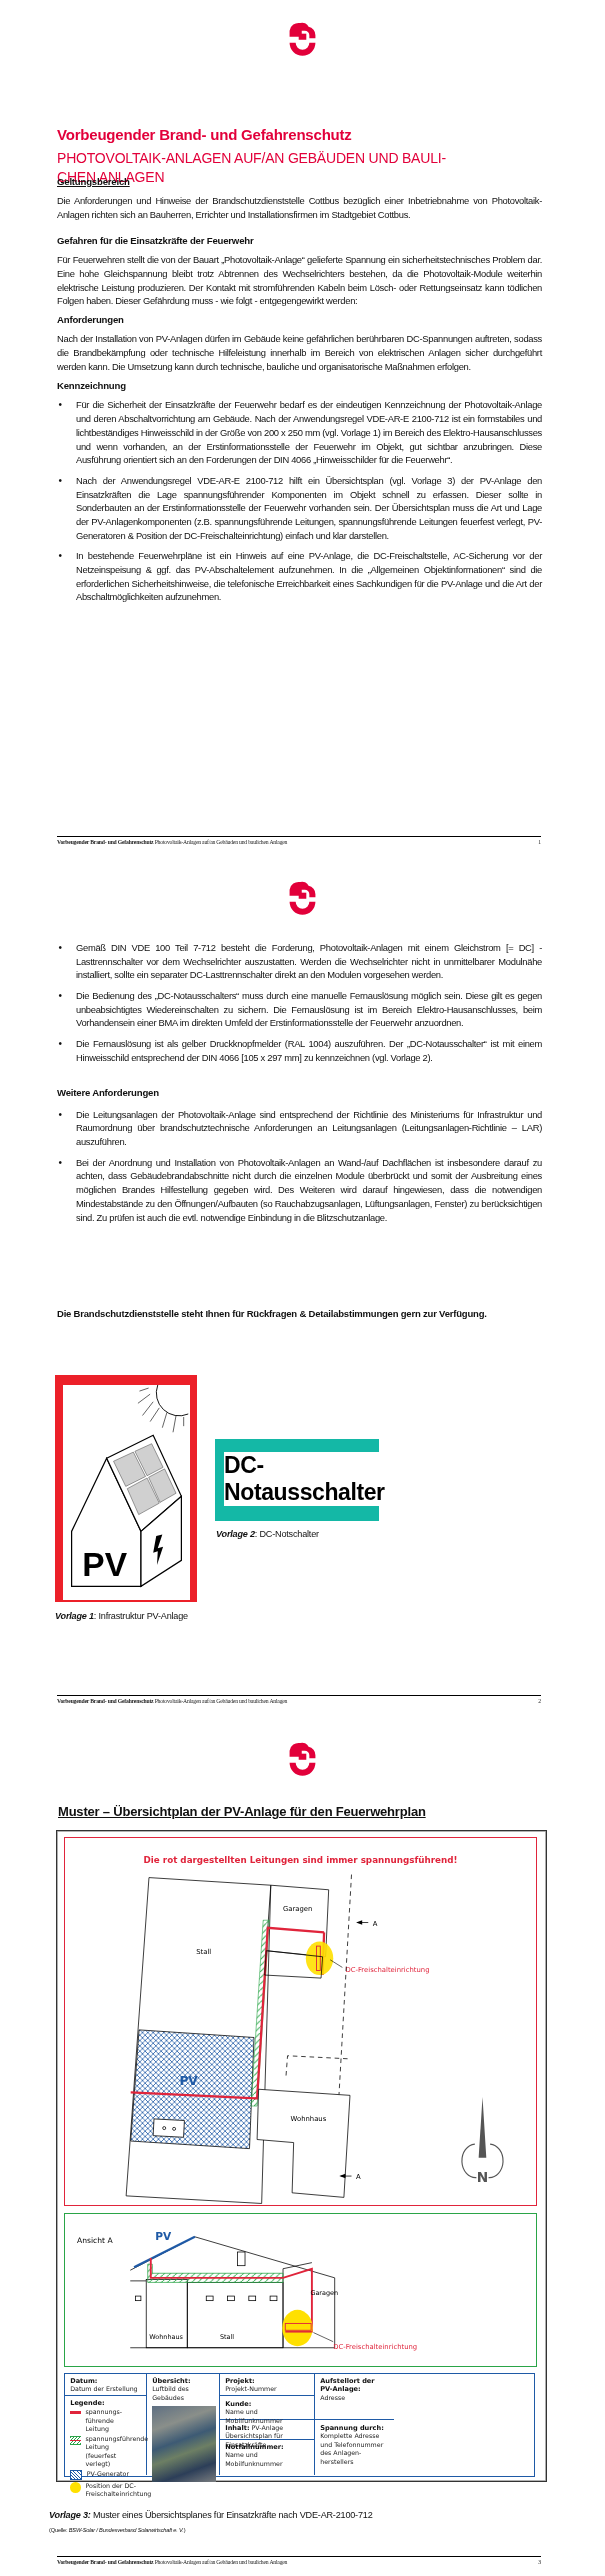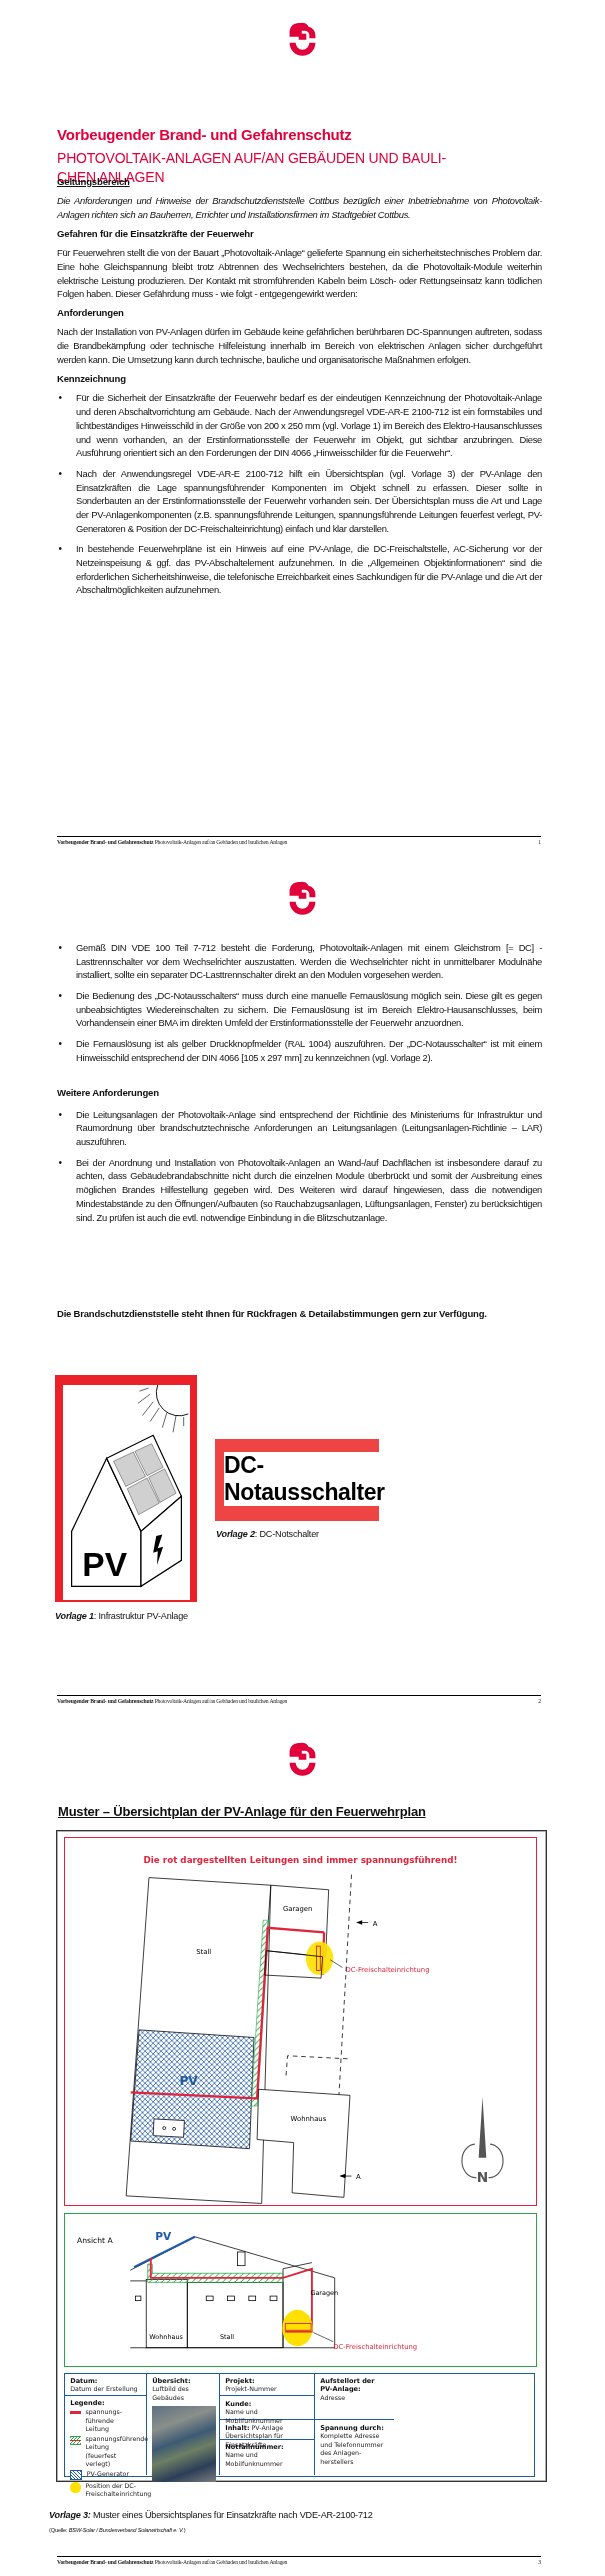--- a/index.html
+++ b/index.html
@@ -15,21 +15,21 @@
   ul.bul { margin:0; padding:0; list-style:none; }
   ul.bul li { position:relative; padding-left:19px; margin-bottom:6.9px; }
   ul.bul li::before { content:"•"; position:absolute; left:1.5px; top:0; font-size:10px; }
   .footer { position:absolute; left:57px; width:484px; border-top:1.1px solid #000; padding-top:1.5px; font-family:"Liberation Serif", serif; font-size:5.7px; color:#222; letter-spacing:-0.2px; }
   .footer .pg { position:absolute; right:0; top:2.3px; }
   .caption { font-size:9.1px; letter-spacing:-0.2px; }
   .caption b { font-style:italic; }
   
   .sign1 { position:absolute; left:55px; top:1375px; width:142px; height:227px; background:#ec2029; }
   .sign1 .inner { position:absolute; left:7.6px; top:10px; width:127px; height:215px; background:#fff; }
-  .sign2 { position:absolute; left:215px; top:1439px; width:164px; height:82px; background:#ef4444; }
+  .sign2 { position:absolute; left:215px; top:1439px; width:164px; height:82px; background:#14b8a6; }
   .sign2 .inner { position:absolute; left:9.1px; top:13px; width:181px; height:54px; background:#fff; display:flex; align-items:center; justify-content:center; font-weight:bold; font-size:23px; letter-spacing:-0.4px; color:#000; }
   
   .plan { position:absolute; left:56px; top:1830px; width:489px; height:650px; border:1.5px solid #333; box-shadow: inset 0 0 0 0.8px #999; }
   .plan-red { position:absolute; left:6.9px; top:6.1px; width:471px; height:367px; border:1.5px solid #e0243b; }
   .plan-green { position:absolute; left:6.9px; top:382px; width:471px; height:152px; border:1.5px solid #2aa548; }
   .plan-table { position:absolute; left:6.9px; top:542px; width:471px; height:104px; border:1.5px solid #1f5aa6; box-sizing:border-box; }
   .pt { font-family:"DejaVu Sans", sans-serif; font-size:6.3px; color:#222; line-height:8.4px; }
   .pt b { font-size:6.6px; color:#111; }
   .cell { position:absolute; box-sizing:border-box; padding:3px 5.3px; }
   .vline { position:absolute; width:1.1px; background:#1f5aa6; }
@@ -45,21 +45,21 @@
 </svg>
 
 <div class="abs h1 red" style="left:57px; top:126px;">Vorbeugender Brand- und Gefahrenschutz</div>
 <div class="abs h2 red" style="left:57px; top:149px; width:488px;">
   <div>PHOTOVOLTAIK-ANLAGEN AUF/AN GEBÄUDEN UND BAULI-</div>
   <div>CHEN ANLAGEN</div>
 </div>
 
 <div class="abs txt" style="left:57px; top:175px; width:485px;">
   <div class="sh ul" style="margin-bottom:5.3px;">Geltungsbereich</div>
-  <div style="margin-bottom:6px;font-style:italic;">Die Anforderungen und Hinweise der Brandschutzdienststelle Cottbus bezüglich einer Inbetriebnahme von Photovoltaik-Anlagen richten sich an Bauherren, Errichter und Installationsfirmen im Stadtgebiet Cottbus.</div>
+  <div style="margin-bottom:13px;">Die Anforderungen und Hinweise der Brandschutzdienststelle Cottbus bezüglich einer Inbetriebnahme von Photovoltaik-Anlagen richten sich an Bauherren, Errichter und Installationsfirmen im Stadtgebiet Cottbus.</div>
   <div class="sh" style="margin-bottom:5px;">Gefahren für die Einsatzkräfte der Feuerwehr</div>
   <div style="margin-bottom:5.3px;">Für Feuerwehren stellt die von der Bauart „Photovoltaik-Anlage“ gelieferte Spannung ein sicherheitstechnisches Problem dar. Eine hohe Gleichspannung bleibt trotz Abtrennen des Wechselrichters bestehen, da die Photovoltaik-Module weiterhin elektrische Leistung produzieren. Der Kontakt mit stromführenden Kabeln beim Lösch- oder Rettungseinsatz kann tödlichen Folgen haben. Dieser Gefährdung muss - wie folgt - entgegengewirkt werden:</div>
   <div class="sh" style="margin-bottom:5.3px;">Anforderungen</div>
   <div style="margin-bottom:5.3px;">Nach der Installation von PV-Anlagen dürfen im Gebäude keine gefährlichen berührbaren DC-Spannungen auftreten, sodass die Brandbekämpfung oder technische Hilfeleistung innerhalb im Bereich von elektrischen Anlagen sicher durchgeführt werden kann. Die Umsetzung kann durch technische, bauliche und organisatorische Maßnahmen erfolgen.</div>
   <div class="sh" style="margin-bottom:6.1px;">Kennzeichnung</div>
   <ul class="bul">
     <li>Für die Sicherheit der Einsatzkräfte der Feuerwehr bedarf es der eindeutigen Kennzeichnung der Photovoltaik-Anlage und deren Abschaltvorrichtung am Gebäude. Nach der Anwendungsregel VDE-AR-E 2100-712 ist ein formstabiles und lichtbeständiges Hinweisschild in der Größe von 200 x 250 mm (vgl. Vorlage 1) im Bereich des Elektro-Hausanschlusses und wenn vorhanden, an der Erstinformationsstelle der Feuerwehr im Objekt, gut sichtbar anzubringen. Diese Ausführung orientiert sich an den Forderungen der DIN 4066 „Hinweisschilder für die Feuerwehr“.</li>
     <li>Nach der Anwendungsregel VDE-AR-E 2100-712 hilft ein Übersichtsplan (vgl. Vorlage 3) der PV-Anlage den Einsatzkräften die Lage spannungsführender Komponenten im Objekt schnell zu erfassen. Dieser sollte in Sonderbauten an der Erstinformationsstelle der Feuerwehr vorhanden sein. Der Übersichtsplan muss die Art und Lage der PV-Anlagenkomponenten (z.B. spannungsführende Leitungen, spannungsführende Leitungen feuerfest verlegt, PV-Generatoren &amp; Position der DC-Freischalteinrichtung) einfach und klar darstellen.</li>
     <li>In bestehende Feuerwehrpläne ist ein Hinweis auf eine PV-Anlage, die DC-Freischaltstelle, AC-Sicherung vor der Netzeinspeisung &amp; ggf. das PV-Abschaltelement aufzunehmen. In die „Allgemeinen Objektinformationen“ sind die erforderlichen Sicherheitshinweise, die telefonische Erreichbarkeit eines Sachkundigen für die PV-Anlage und die Art der Abschaltmöglichkeiten aufzunehmen.</li>
   </ul>

